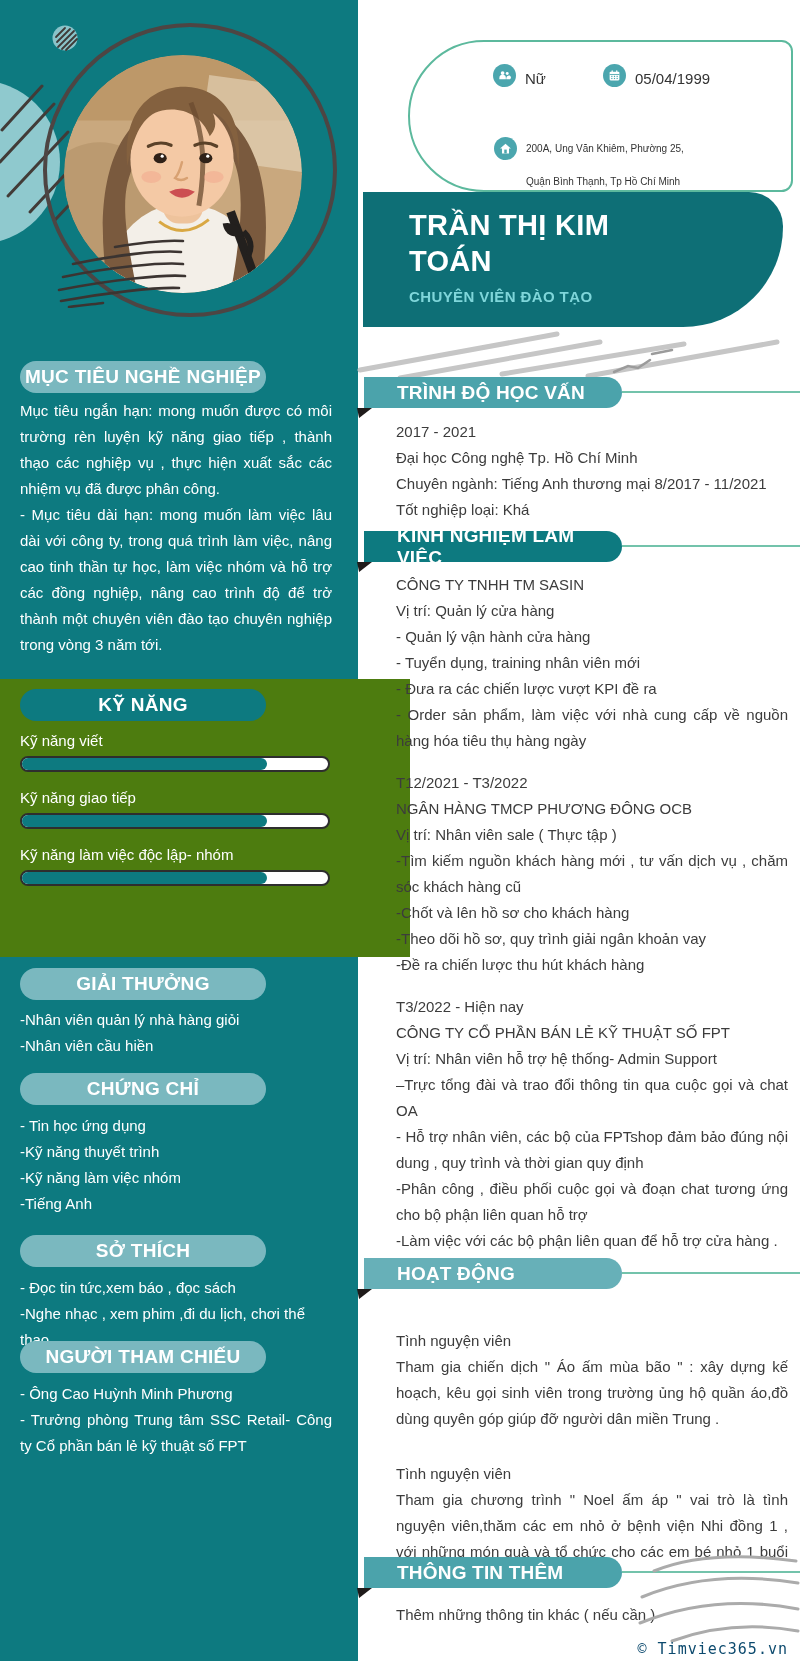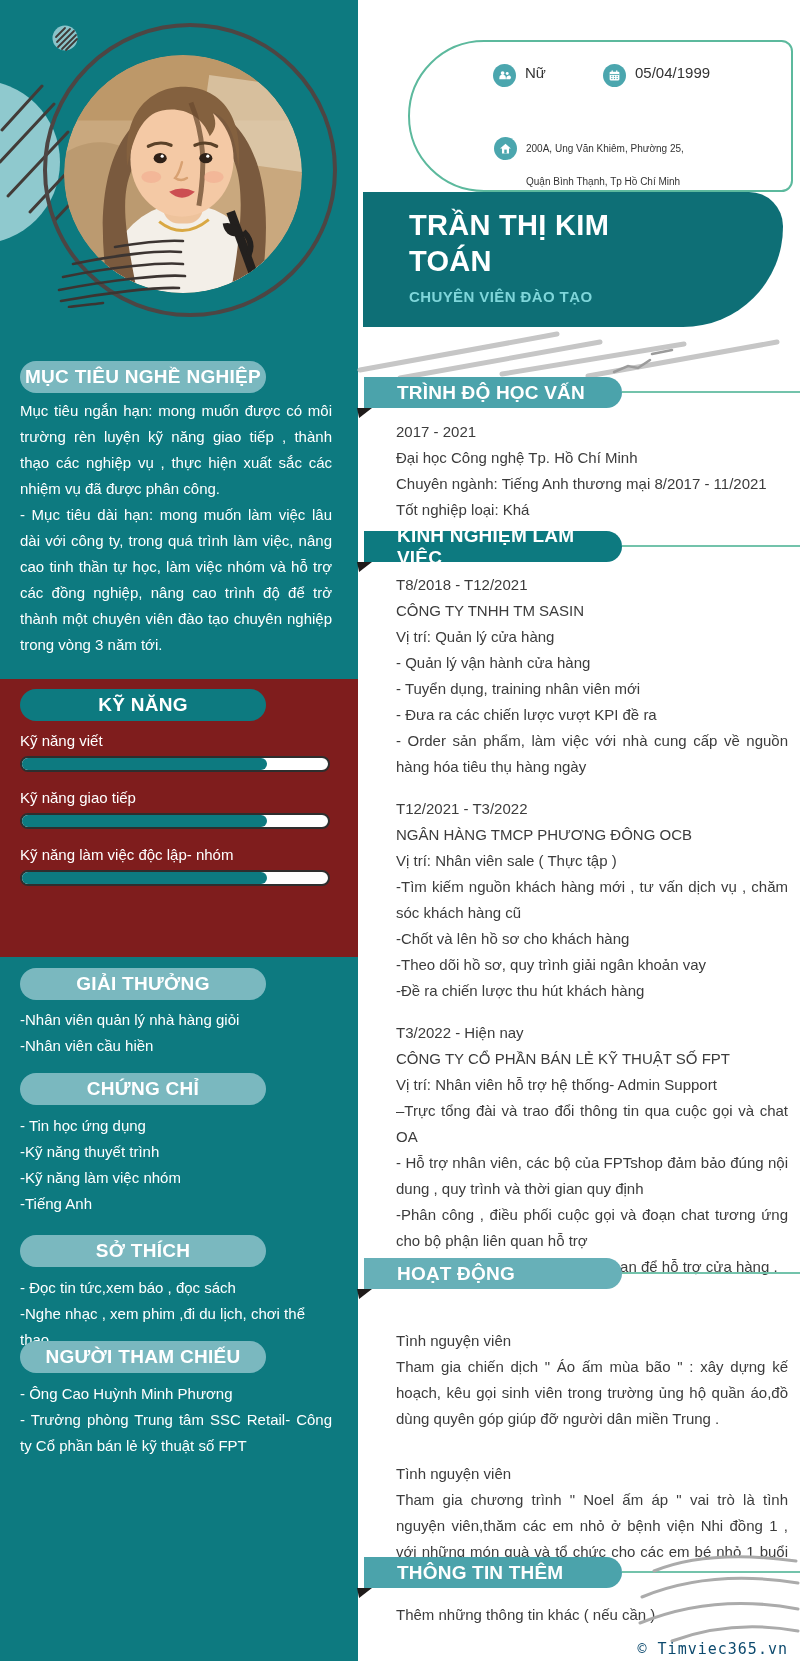--- a/index.html
+++ b/index.html
@@ -1,40 +1,40 @@
 <!DOCTYPE html>
 <html><head>
 <meta charset="utf-8">
 <style>
   html,body{margin:0;padding:0;background:#fff;}
   .page{position:relative;width:800px;height:1661px;overflow:hidden;background:#fff;
         font-family:"Liberation Sans","DejaVu Sans",sans-serif;}
   
   .left-col{position:absolute;left:0;top:0;width:358px;height:1661px;background:#0d7a80;}
-  .skills-band{position:absolute;left:0;top:679px;width:358px;height:278px;background:#7f1d1d;}
+  .skills-band{position:absolute;left:0;top:679px;width:410px;height:278px;background:#4d7c0f;}
   .pill{position:absolute;left:20px;width:246px;height:32px;border-radius:17px;background:#7ab8bf;
         color:#fff;font-weight:bold;font-size:19px;display:flex;align-items:center;justify-content:center;
         letter-spacing:.3px;}
   .pill.dark{background:#0d7a80;}
   .ltext{position:absolute;left:20px;width:312px;color:#fff;font-size:15px;line-height:26px;}
   .ltext.just{text-align:justify;}
   .skill-rows{position:absolute;left:20px;top:52px;width:312px;}
   .skill-label{color:#fff;font-size:15px;line-height:20px;margin-bottom:5px;}
   .bar{width:306px;height:12px;background:#fff;border:2px solid #2e2e2e;border-radius:9px;margin-bottom:16px;}
   .bar-fill{height:100%;background:#0d7a80;border-radius:7px;}
   
   .deco-head{position:absolute;left:0;top:0;}
   .photo{position:absolute;left:64px;top:55px;width:238px;height:238px;border-radius:50%;overflow:hidden;}
   .fan{position:absolute;left:55px;top:233px;}
   
   .info-card{position:absolute;left:408px;top:40px;width:385px;height:152px;box-sizing:border-box;
              border:2px solid #5cb99d;border-radius:80px 12px 12px 80px;background:#fff;}
   .icon-circle{width:23px;height:23px;border-radius:50%;background:#4ba6ae;display:flex;
                align-items:center;justify-content:center;flex:0 0 23px;}
-  .card-row{position:absolute;display:flex;align-items:flex-start;gap:9px;color:#333;font-size:15px;}
+  .card-row{position:absolute;display:flex;align-items:flex-end;gap:9px;color:#333;font-size:15px;}
   .addr-text{line-height:33px;color:#333;font-size:10px;}
   
   .name-banner{position:absolute;left:363px;top:192px;width:420px;height:135px;background:#0e6f76;
                border-radius:0 34px 100px 0;box-sizing:border-box;padding:15px 0 0 46px;}
   .name{color:#fff;font-size:29px;font-weight:bold;line-height:36px;width:260px;letter-spacing:.3px;}
   .subtitle{margin-top:9px;color:#7fd6da;font-size:15px;font-weight:bold;letter-spacing:.4px;}
   
   .ribbon{position:absolute;left:364px;width:258px;height:31px;border-radius:0 16px 16px 0;
           color:#fff;font-size:19px;font-weight:bold;display:flex;align-items:center;
           padding-left:33px;box-sizing:border-box;letter-spacing:.2px;}
@@ -275,21 +275,20 @@
     <div>Tốt nghiệp loại: Khá</div>
   </div>
 
   <div class="ribbon dark" style="top:531px">
     <span>KINH NGHIỆM LÀM VIỆC</span>
   </div>
   <div class="fold" style="top:562px"></div>
   <div class="hline" style="top:545px"></div>
   <div class="sec-body" style="top:572px">
     <div class="job">
-      <div>T8/2018 - T12/2021</div>
       <div class="bold">CÔNG TY TNHH TM SASIN</div>
       <div class="bold">Vị trí: Quản lý cửa hàng</div>
       <div class="just">- Quản lý vận hành cửa hàng</div>
       <div class="just">- Tuyển dụng, training nhân viên mới</div>
       <div class="just">- Đưa ra các chiến lược vượt KPI đề ra</div>
       <div class="just">- Order sản phẩm, làm việc với nhà cung cấp về nguồn hàng hóa tiêu thụ hàng ngày</div>
     </div>
     <div class="job">
       <div>T12/2021 - T3/2022</div>
       <div class="bold">NGÂN HÀNG TMCP PHƯƠNG ĐÔNG OCB</div>

